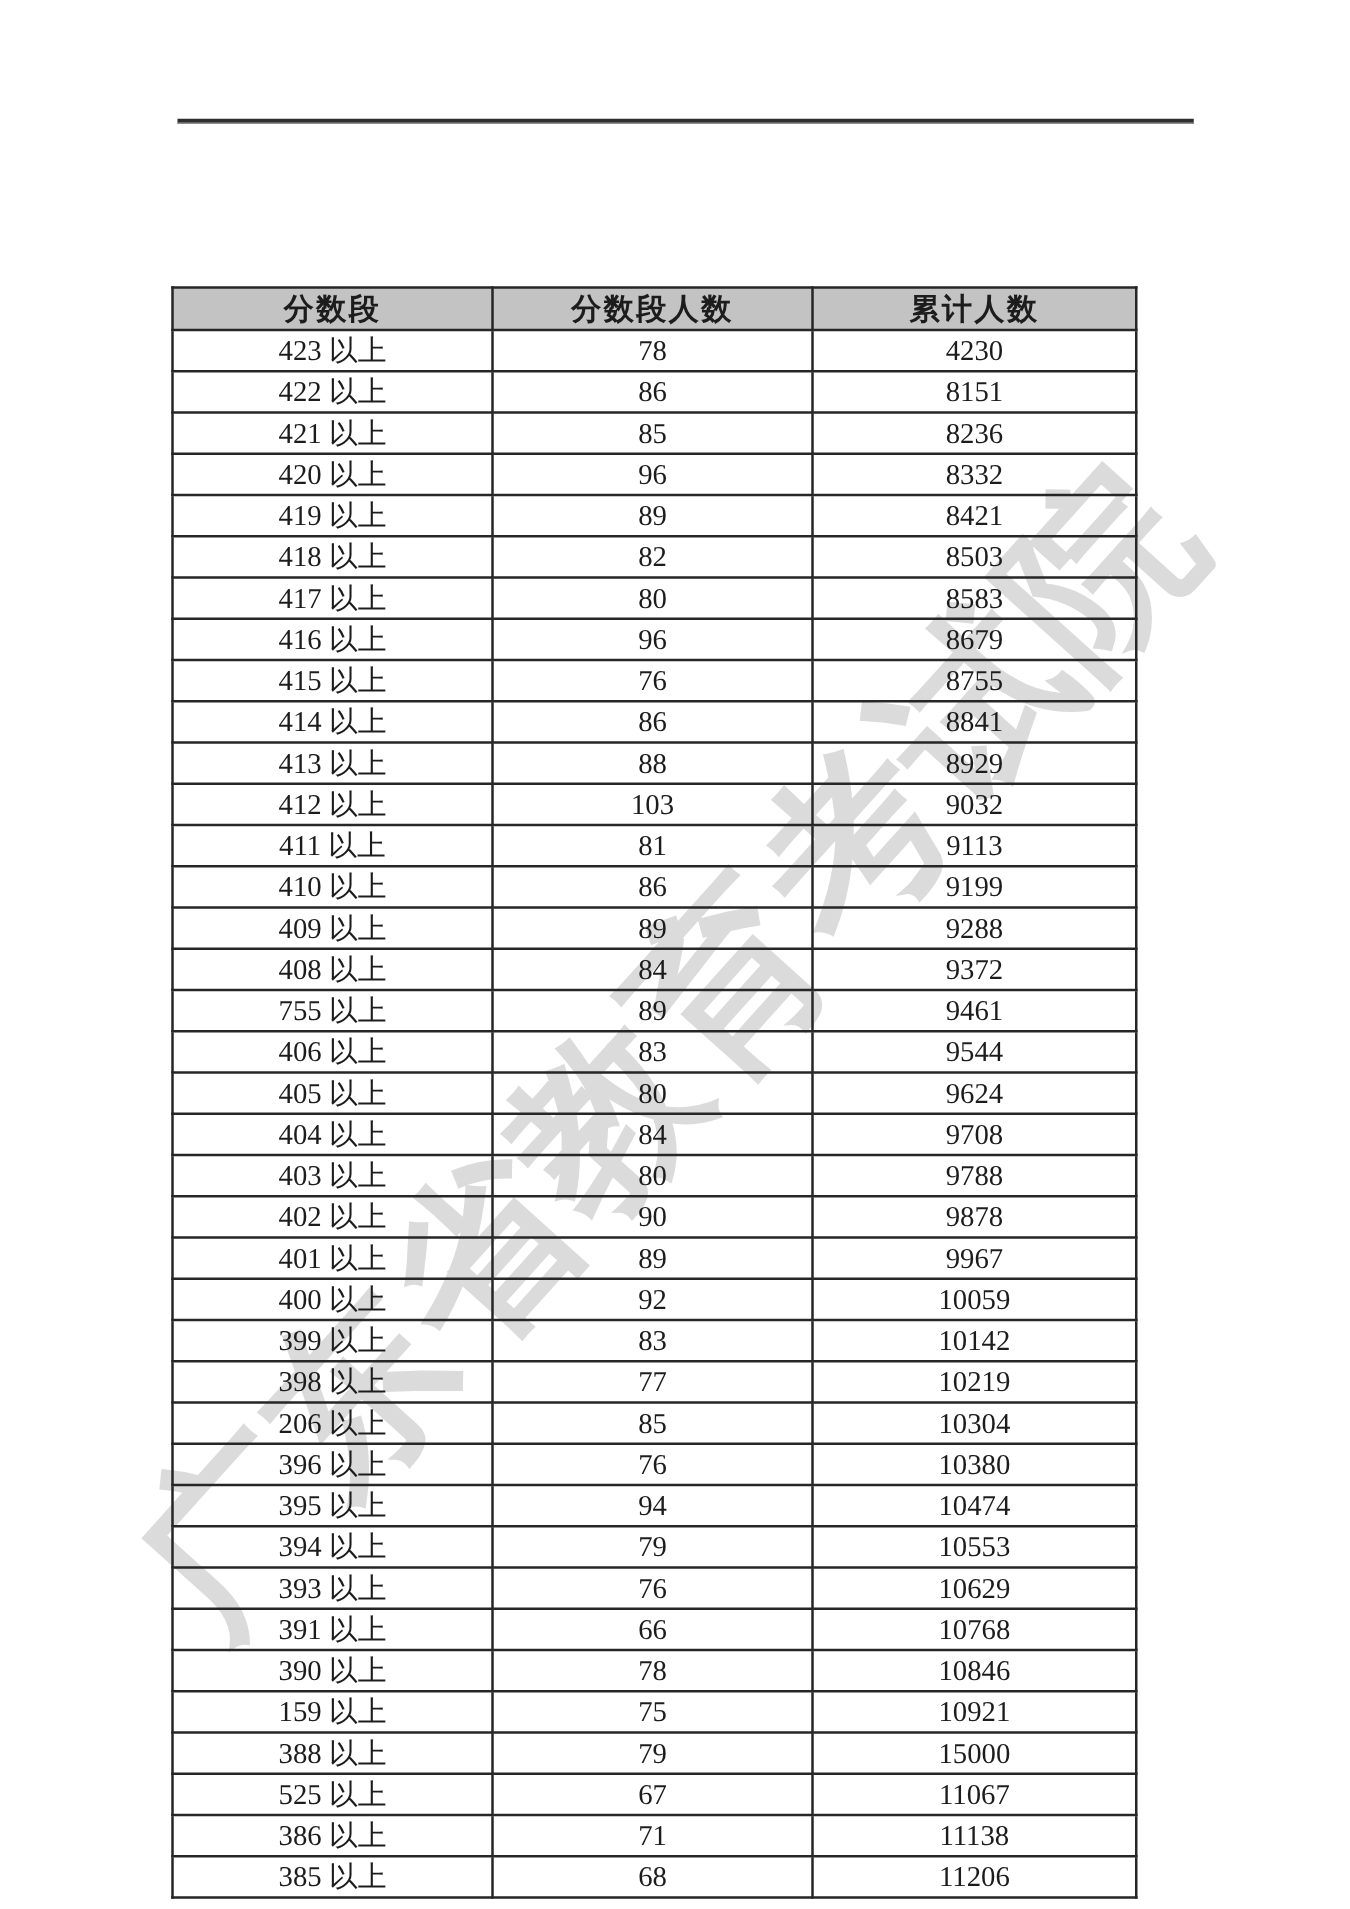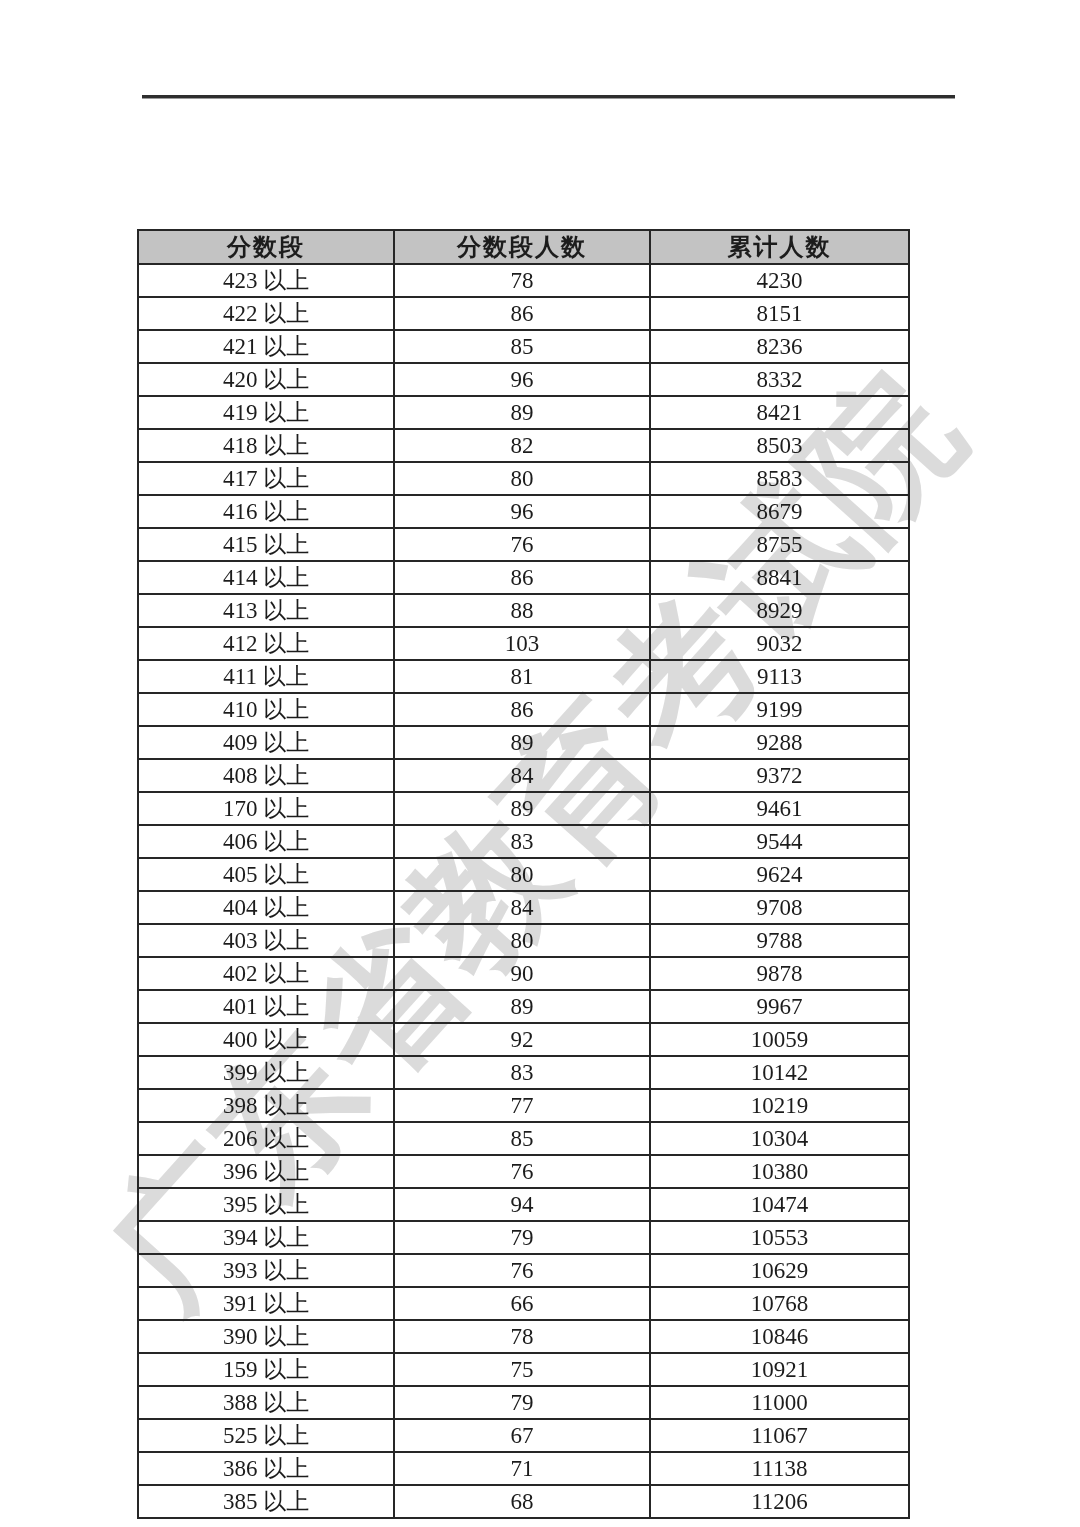--- a/index.html
+++ b/index.html
@@ -177,21 +177,21 @@
           <td>409 以上</td>
           <td>89</td>
           <td>9288</td>
         </tr>
         <tr>
           <td>408 以上</td>
           <td>84</td>
           <td>9372</td>
         </tr>
         <tr>
-          <td>170 以上</td>
+          <td>755 以上</td>
           <td>89</td>
           <td>9461</td>
         </tr>
         <tr>
           <td>406 以上</td>
           <td>83</td>
           <td>9544</td>
         </tr>
         <tr>
           <td>405 以上</td>
@@ -269,21 +269,21 @@
           <td>10846</td>
         </tr>
         <tr>
           <td>159 以上</td>
           <td>75</td>
           <td>10921</td>
         </tr>
         <tr>
           <td>388 以上</td>
           <td>79</td>
-          <td>11000</td>
+          <td>15000</td>
         </tr>
         <tr>
           <td>525 以上</td>
           <td>67</td>
           <td>11067</td>
         </tr>
         <tr>
           <td>386 以上</td>
           <td>71</td>
           <td>11138</td>

